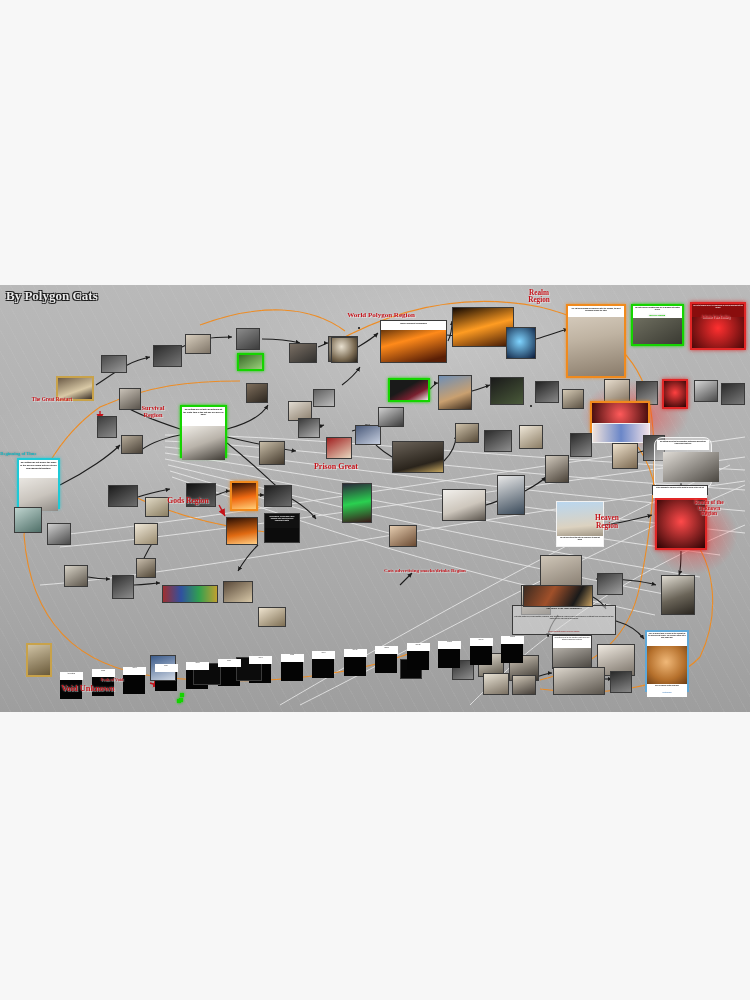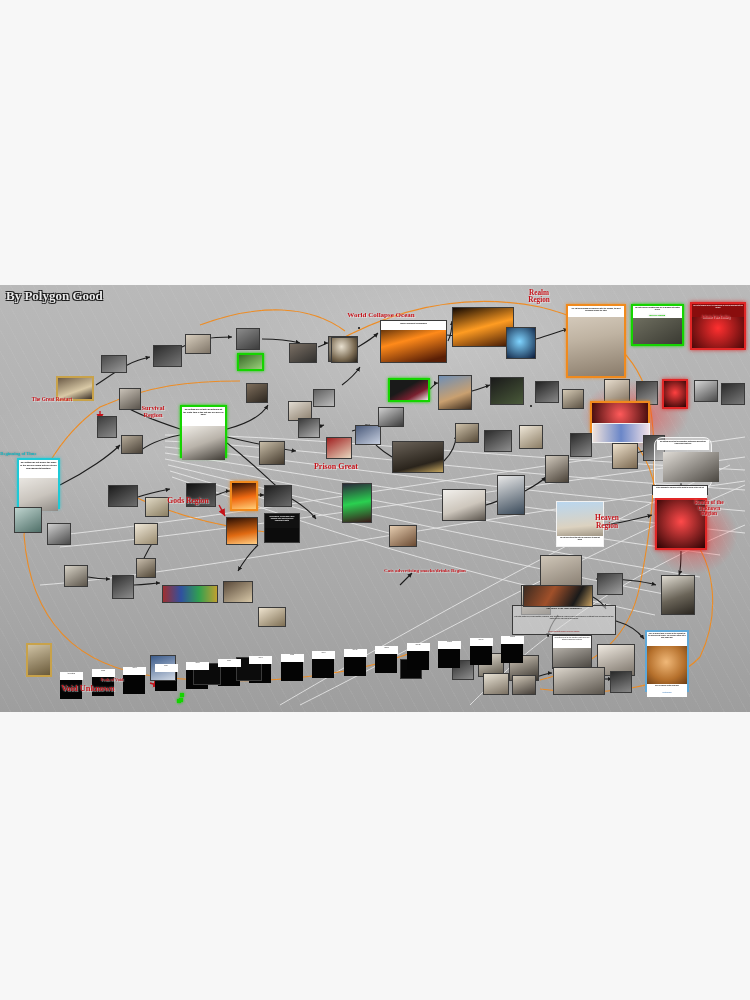--- a/index.html
+++ b/index.html
@@ -126,21 +126,21 @@
       <path d="M640,300 C630,350 600,380 540,395"></path>
       <path d="M200,40 C260,18 310,20 345,46"></path>
       <path d="M120,205 C170,230 230,246 300,250"></path>
       <path d="M690,250 C716,280 720,330 700,372"></path>
       <path d="M700,372 C670,404 600,412 540,404"></path>
       <path d="M600,130 C640,150 660,190 655,230"></path>
     </g>
   </svg>
 
   <div id="title-block">
-    <div id="poster-subtitle">By Polygon Good</div>
+    <div id="poster-subtitle">By Polygon Cats</div>
   </div>
 
   <div class="glow-red" style="left:580px;top:95px;width:110px;height:70px"></div>
   <div class="glow-red" style="left:648px;top:210px;width:90px;height:80px"></div>
 
   <div class="node cyan" style="left:17px;top:173px;width:43px;height:51px;background:#ddd">
     <div class="cap" style="height:16px;font-size:2.2px;font-weight:700">me getting my cat before the wave of the nuclear bomb hits us (its our final moments together)</div>
     <div class="ph" style="height:33px;background:linear-gradient(160deg,#e9e6e1,#c9c4bd 55%,#8e8a85)"></div>
   </div>
   <div class="node gold" style="left:56px;top:91px;width:38px;height:25px;background:linear-gradient(160deg,#6b5a46,#d9c9a6 60%,#3a3027)"></div>
@@ -371,21 +371,21 @@
       <path d="M150,398 L160,401"></path>
     </g>
   </svg>
 
   <div id="region-labels">
       <div class="region teal" style="left: 14px; top: 167px; font-size: 4.6px; color: rgb(17, 183, 196); transform: translateX(-50%);">The Beginning of Time</div>
       <div class="region" style="left: 52px; top: 112px; font-size: 5.2px; color: rgb(196, 19, 26); transform: translateX(-50%);">The Great Restart</div>
       <div class="region" style="left: 153px; top: 120px; font-size: 6.4px; color: rgb(196, 19, 26); transform: translateX(-50%);">Survival
 Region</div>
       <div class="region" style="left: 188px; top: 212px; font-size: 7.6px; color: rgb(196, 19, 26); transform: translateX(-50%);">Gods Region</div>
-      <div class="region" style="left: 381px; top: 27px; font-size: 7px; color: rgb(196, 19, 26); transform: translateX(-50%);">World Collapse Ocean</div>
+      <div class="region" style="left: 381px; top: 27px; font-size: 7px; color: rgb(196, 19, 26); transform: translateX(-50%);">World Polygon Region</div>
       <div class="region" style="left: 539px; top: 5px; font-size: 7.2px; color: rgb(196, 19, 26); transform: translateX(-50%);">Realm
 Region</div>
       <div class="region" style="left: 336px; top: 178px; font-size: 8px; color: rgb(196, 19, 26); transform: translateX(-50%);">Prison Great</div>
       <div class="region" style="left: 607px; top: 229px; font-size: 7.4px; color: rgb(196, 19, 26); transform: translateX(-50%);">Heaven
 Region</div>
       <div class="region" style="left: 709px; top: 215px; font-size: 5.4px; color: rgb(196, 19, 26); transform: translateX(-50%);">Realm of the
 Unknown
 Region</div>
       <div class="region" style="left: 425px; top: 283px; font-size: 5px; color: rgb(196, 19, 26); transform: translateX(-50%);">Cats advertising snacks/drinks Region</div>
       <div class="region" style="left: 112px; top: 393px; font-size: 4.2px; color: rgb(196, 19, 26); transform: translateX(-50%);">Peak of Void</div>

